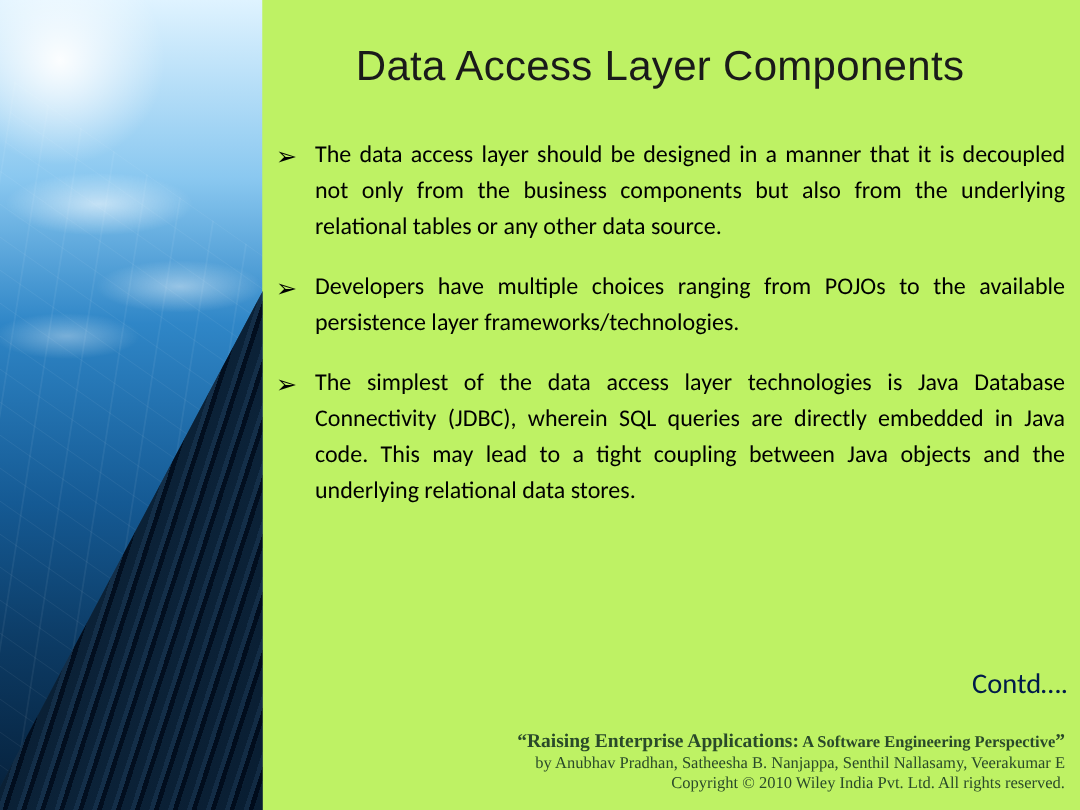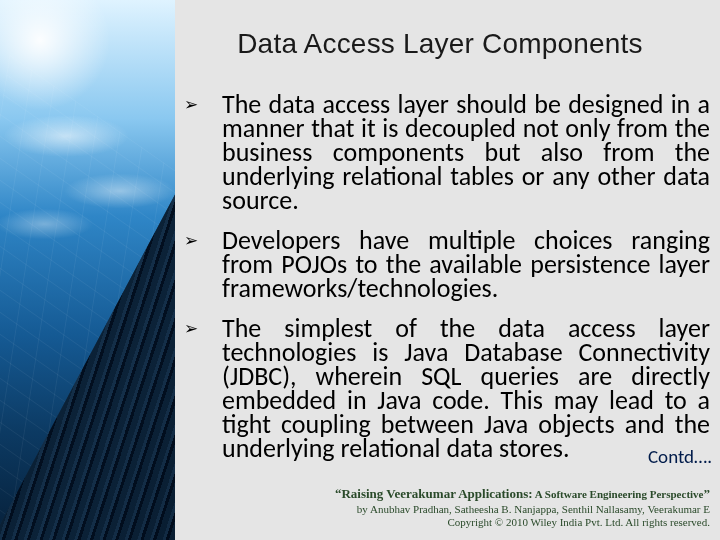--- a/index.html
+++ b/index.html
@@ -8,21 +8,21 @@
     width: 720px;
     height: 540px;
     overflow: hidden;
     font-family: Calibri, "Segoe UI", Arial, sans-serif;
     background: #fff;
   }
   .slide {
     position: relative;
     width: 720px;
     height: 540px;
-    background: #e5e5e5;
+    background: #bef264;
   }
   
   .leftband {
     position: absolute;
     left: 0;
     top: 0;
     width: 175px;
     height: 540px;
     overflow: hidden;
   }
@@ -100,26 +100,25 @@
     width: 18px;
     text-align: center;
     color: #000;
     font-size: 17px;
     line-height: 24px;
     margin-right: 10px;
     margin-top: 1px;
   }
   .text {
     flex: 1 1 auto;
-    font-size: 26px;
+    font-size: 16px;
     line-height: 24px;
     color: #000;
     text-align: justify;
     text-justify: inter-word;
-    margin-left: 12px;
   }
   .contd {
     position: absolute;
     right: 8px;
     bottom: 72px;
     font-size: 19px;
     font-weight: 400;
     color: #001b4a;
   }
   .footer {
@@ -170,19 +169,19 @@
     <div class="bullet">
       <div class="arrow">➢</div>
       <div class="text">The simplest of the data access layer technologies is Java Database Connectivity (JDBC), wherein SQL queries are directly embedded in Java code. This may lead to a tight coupling between Java objects and the underlying relational data stores.</div>
     </div>
   </div>
 
   <div class="contd">Contd….</div>
 
   <div class="footer">
     <div class="footer-title">
-      <span class="q">“</span><span class="q">Raising Veerakumar Applications:</span><span class="sub"> A Software Engineering Perspective</span><span class="q">”</span>
+      <span class="q">“</span><span class="q">Raising Enterprise Applications:</span><span class="sub"> A Software Engineering Perspective</span><span class="q">”</span>
     </div>
     <div class="footer-meta">by Anubhav Pradhan, Satheesha B. Nanjappa, Senthil Nallasamy, Veerakumar E</div>
     <div class="footer-meta">Copyright © 2010 Wiley India Pvt. Ltd. All rights reserved.</div>
   </div>
 
 </div>
 
 </body></html>

